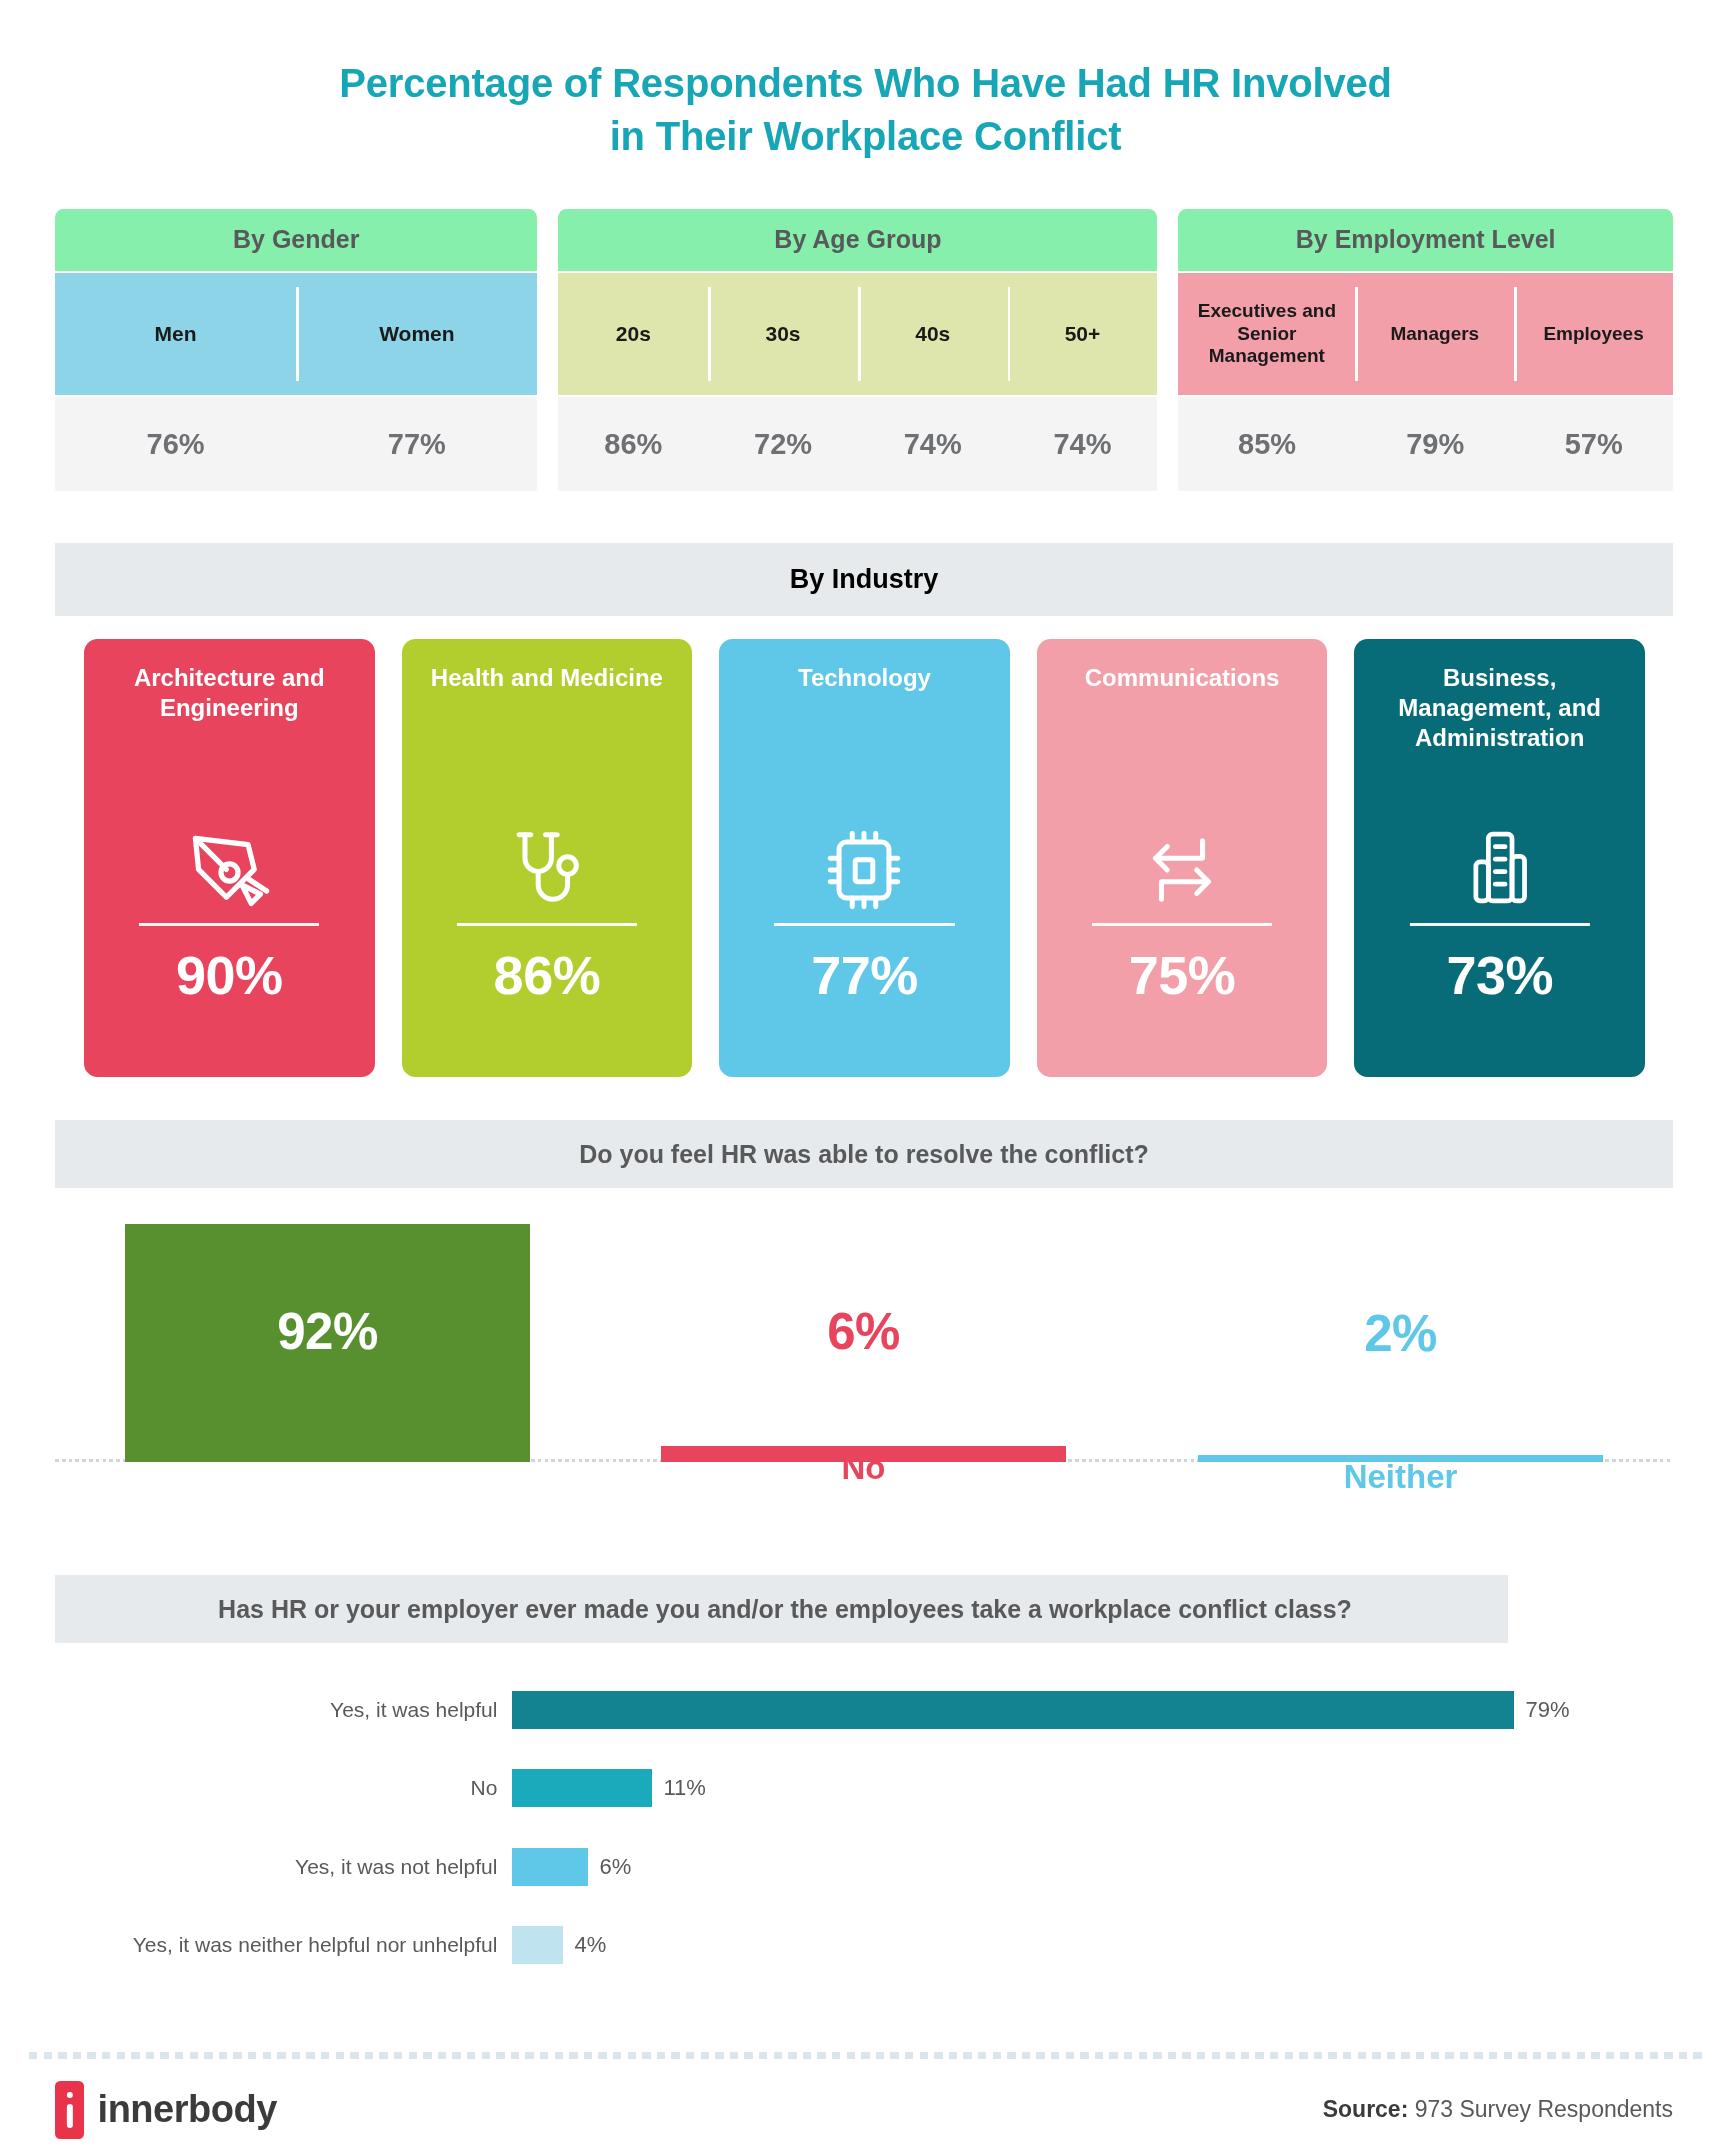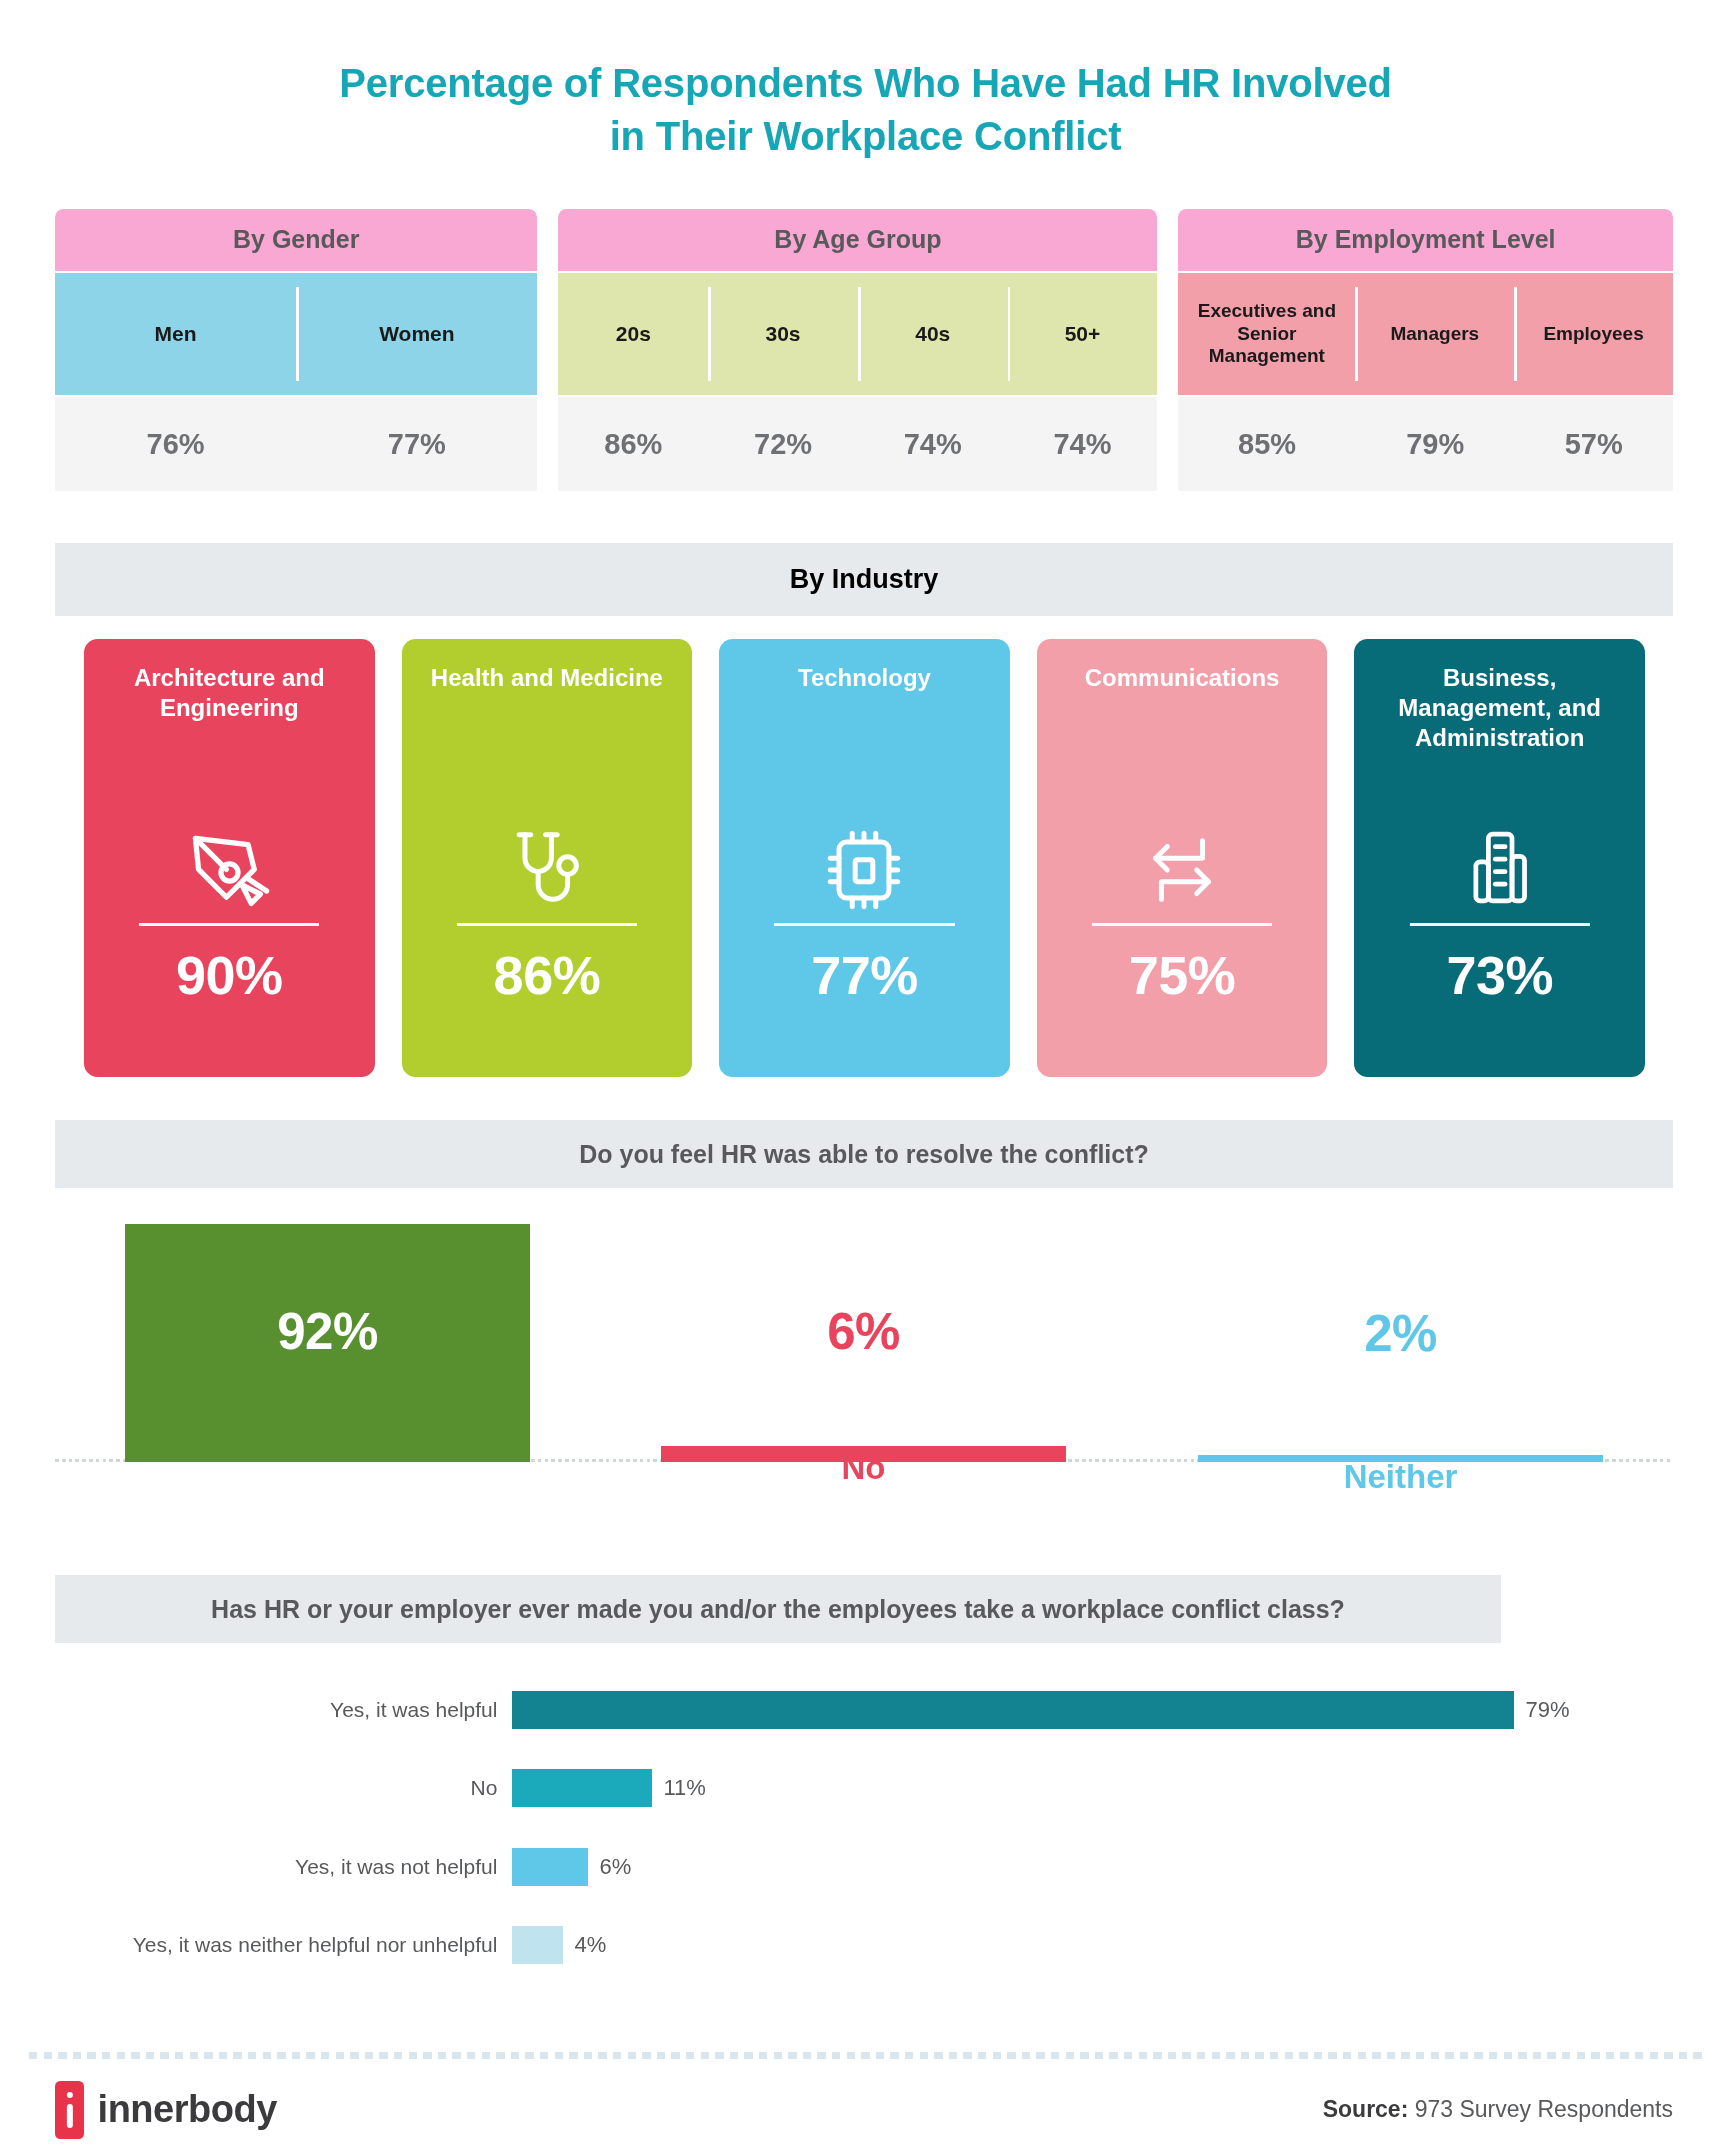--- a/index.html
+++ b/index.html
@@ -45,21 +45,21 @@
     height: 282px;
     display: flex;
     gap: 21px;
   }
   .panel { display: flex; flex-direction: column; }
   .panel.gender { width: 514px; }
   .panel.age    { width: 638px; }
   .panel.level  { width: 527px; }
 
   .panel-head {
-    background: #f9a8d4;
+    background: #86efac;
     border-radius: 8.4px 8.4px 0 0;
     height: 62px;
     display: flex;
     align-items: center;
     justify-content: center;
     font-size: 25px;
     font-weight: bold;
     color: #58595b;
   }
   .panel-band {
@@ -261,20 +261,21 @@
     top: 1575px;
     width: 1446px;
     height: 68px;
     background: #e6eaec;
     display: flex;
     align-items: center;
     justify-content: center;
     font-size: 25px;
     font-weight: bold;
     color: #58595b;
+    padding-left: 7px;
   }
   .hchart {
     position: absolute;
     left: 55px;
     top: 1691px;
     width: 1618px;
     height: 292px;
   }
   .hrow {
     position: absolute;

